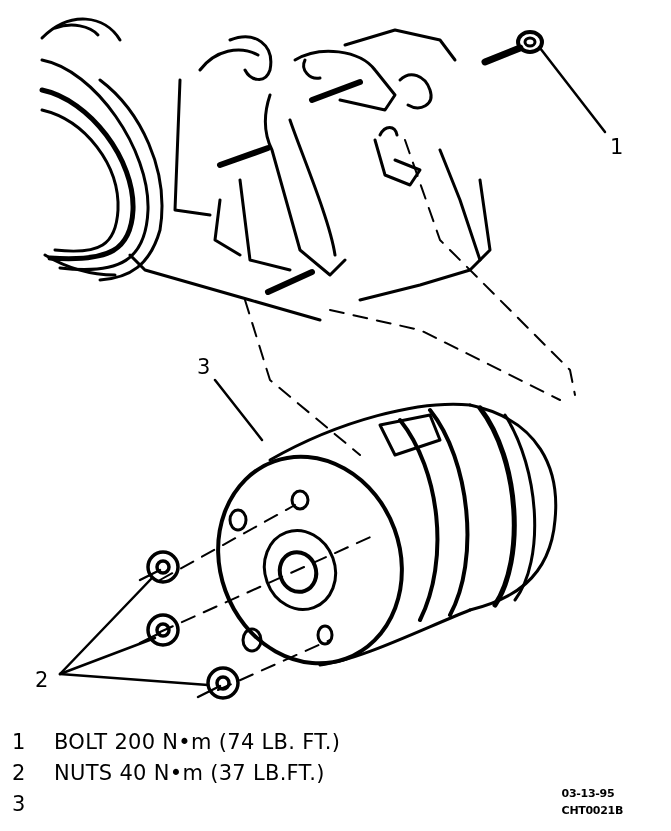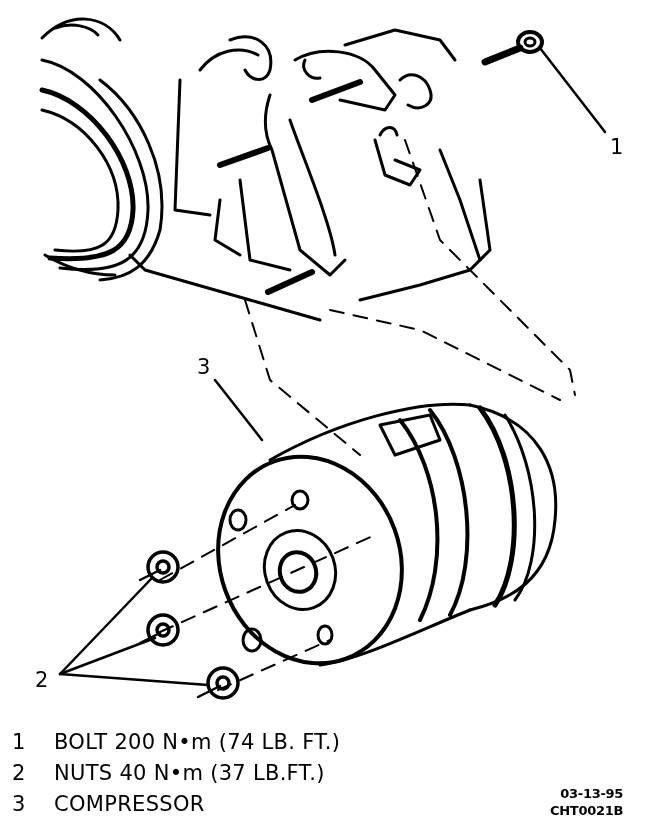--- a/index.html
+++ b/index.html
@@ -2,21 +2,21 @@
 <html><head>
 <meta charset="utf-8">
 <style>
   html, body { margin:0; padding:0; background:#ffffff; }
   body { width:671px; height:831px; position:relative; overflow:hidden; font-family:"Liberation Sans", sans-serif; color:#000; }
   #drawing { position:absolute; left:0; top:0; width:671px; height:720px; }
   .callout { position:absolute; font-family:"DejaVu Sans", sans-serif; font-size:21px; font-weight:normal; line-height:1; }
   #legend { position:absolute; left:12px; top:730px; }
   .legend-row { display:flex; align-items:baseline; height:31px; font-family:"DejaVu Sans", sans-serif; font-size:21px; letter-spacing:0.3px; }
   .legend-num { width:42px; }
-  #stamp { position:absolute; right:48px; top:785px; text-align:right; font-family:"DejaVu Sans", sans-serif; font-weight:bold; font-size:13px; line-height:17px; letter-spacing:-0.3px; }
+  #stamp { position:absolute; right:48px; top:785px; text-align:left; font-family:"DejaVu Sans", sans-serif; font-weight:bold; font-size:11px; line-height:17px; letter-spacing:-0.3px; }
 </style>
 </head>
 <body>
 
 <svg id="drawing" viewBox="0 0 671 720" width="671" height="720">
   <g fill="none" stroke="#000" stroke-width="3" stroke-linecap="round" stroke-linejoin="round">
 
     <g>
       <path d="M42,38 C70,10 105,15 120,40"></path>
       <path d="M55,28 C72,22 90,26 98,35"></path>
@@ -117,20 +117,19 @@
   <div class="legend-row">
     <span class="legend-num">1</span>
     <span>BOLT 200 N•m (74 LB. FT.)</span>
   </div>
   <div class="legend-row">
     <span class="legend-num">2</span>
     <span>NUTS 40 N•m (37 LB.FT.)</span>
   </div>
   <div class="legend-row">
     <span class="legend-num">3</span>
-    <span>COMPRESSOR</span>
   </div>
 </div>
 
 <div id="stamp">
   <div>03-13-95</div>
   <div>CHT0021B</div>
 </div>
 
 </body></html>

